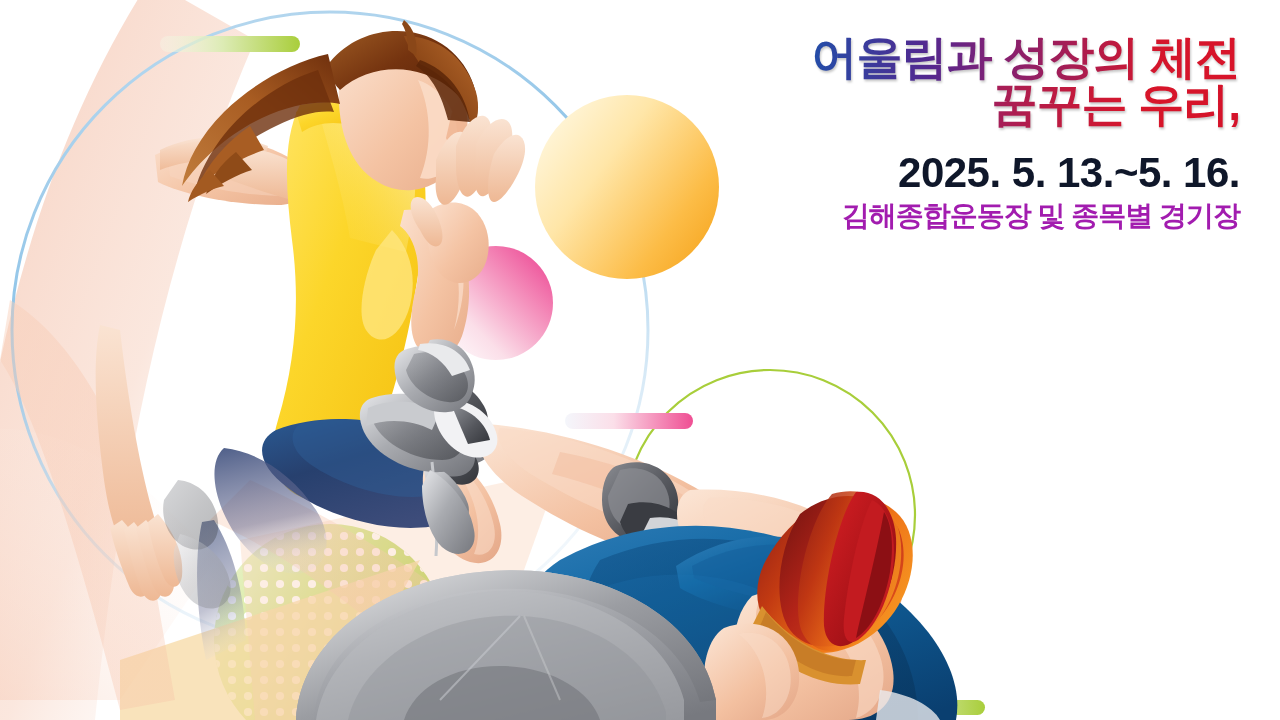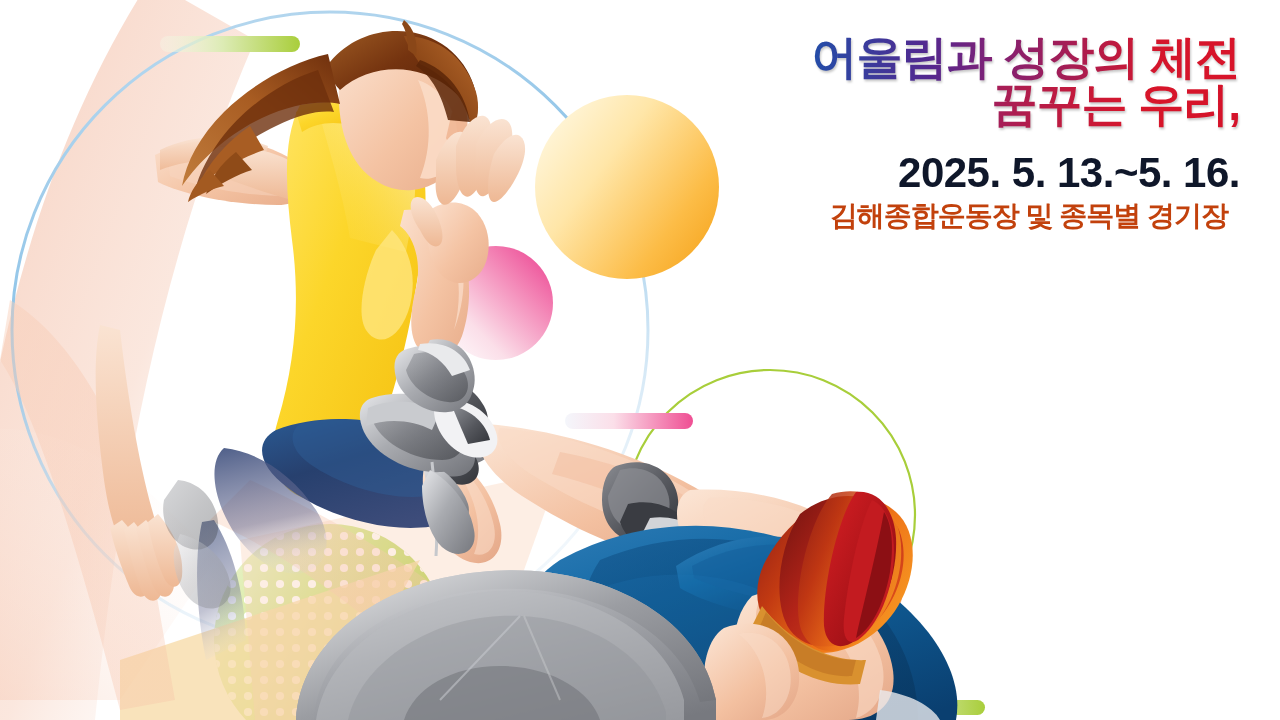--- a/index.html
+++ b/index.html
@@ -35,22 +35,22 @@
   .headline-2{
     font-size:46px;
     background-image:linear-gradient(90deg,#1347a6 0%,#2050aa 16%,#53288f 40%,#7f2176 52%,#a81d52 68%,#d4162c 84%,#d8142a 100%);
     margin:0;
   }
   .dateline{
     font-size:42px;font-weight:800;color:#0f172a;white-space:nowrap;
     margin:22px 0 0 0;letter-spacing:-0.5px;line-height:1.05;
   }
   .venue{
-    font-size:28px;font-weight:800;color:#c2410c;white-space:nowrap;
-    margin:6px 12px 0 0;letter-spacing:-1px;line-height:1.1;
+    font-size:28px;font-weight:800;color:#a21caf;white-space:nowrap;
+    margin:6px 0 0 0;letter-spacing:-1px;line-height:1.1;
   }
 </style>
 </head>
 <body>
 
 <div id="stage">
 
   <svg id="art" viewBox="0 0 1280 720" preserveAspectRatio="none" aria-hidden="true">
     <defs>
 

